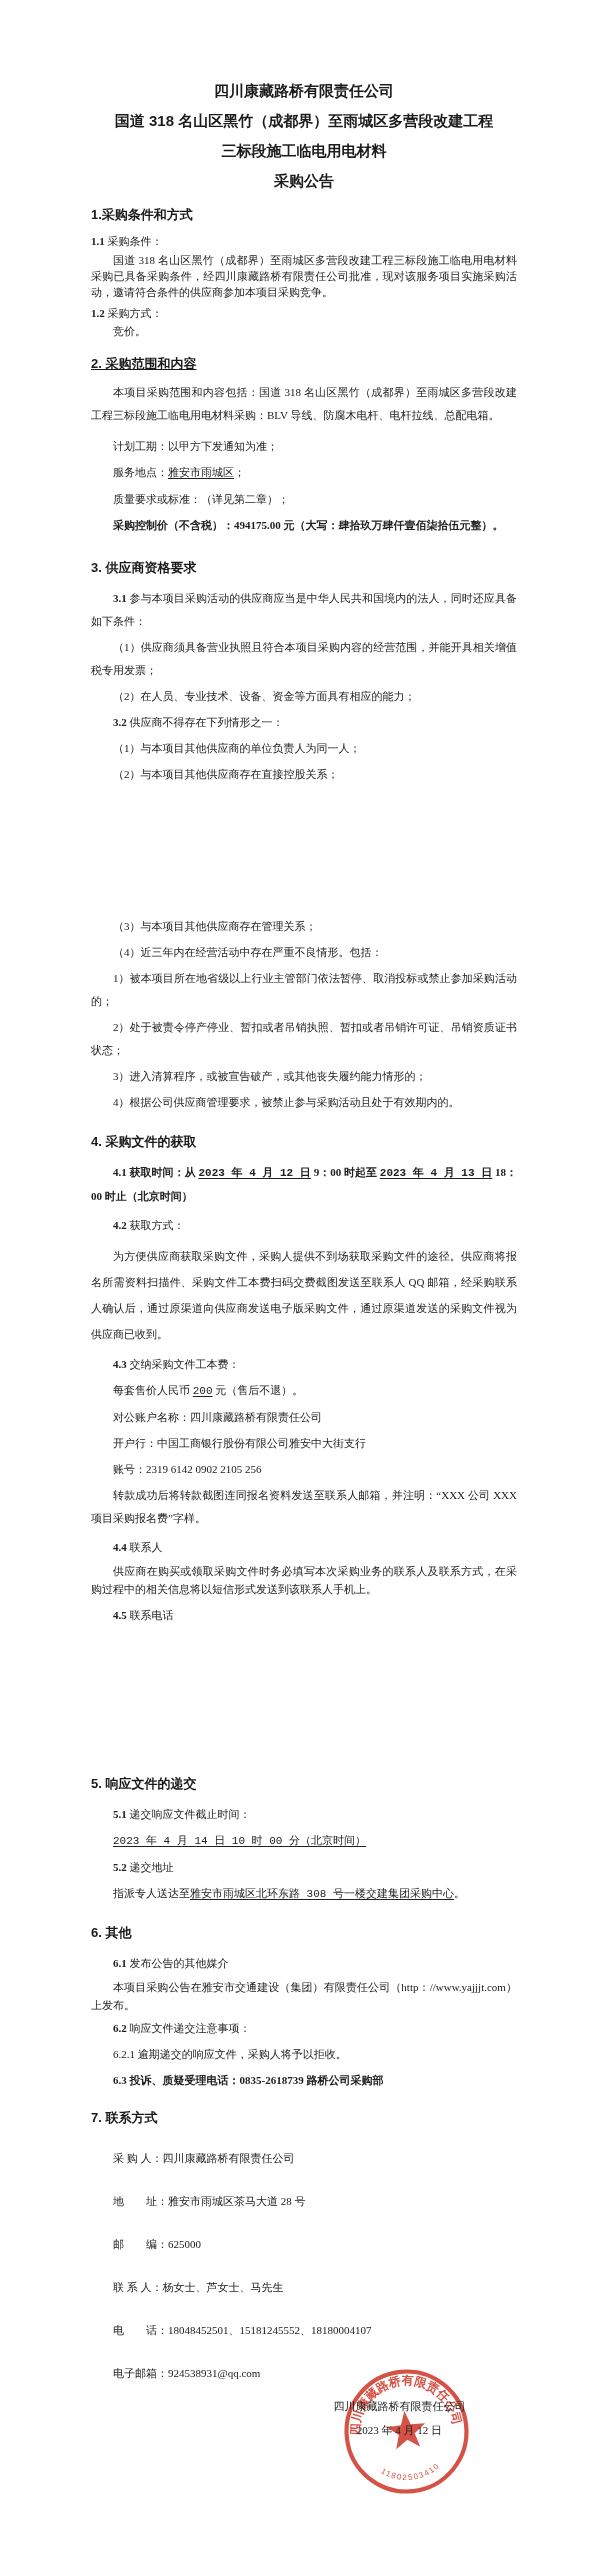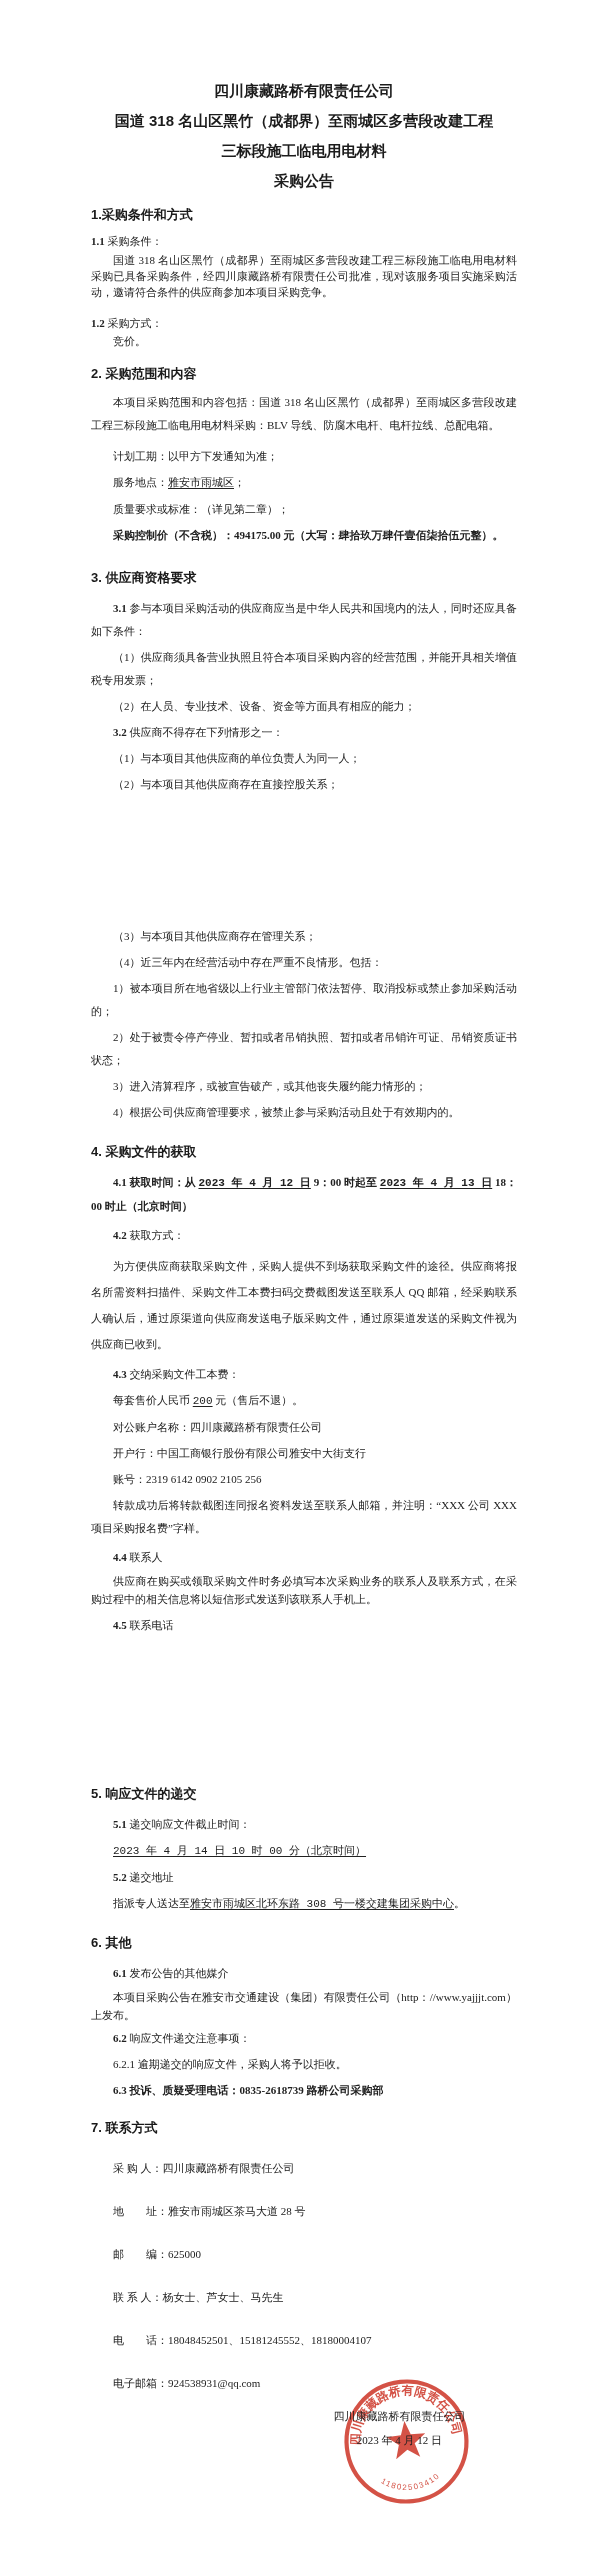--- a/index.html
+++ b/index.html
@@ -27,35 +27,35 @@
   
   .sec{
     font-family:"Liberation Sans","DejaVu Sans",sans-serif;
     font-weight:700;
     font-size:13px;
     line-height:21px;
     color:#1a1a1a;
     margin:0;
   }
   .sec.s1{margin-top:7.6px;}
-  .sec.s2{margin-top:13.7px;}
+  .sec.s2{margin-top:13.7px;text-decoration:underline;}
   .sec.s3{margin-top:20px;}
   .sec.s4{margin-top:16.7px;}
   .sec.s5{margin-top:0;}
   .sec.s6{margin-top:16.7px;}
   .sec.s7{margin-top:15px;}
   
   .ln{line-height:23px;margin:3px 0 0;text-align:justify;}
   .ln.first{margin-top:9px;}
   .ln.mt8{margin-top:6px;}
   .ln.mt10{margin-top:7.6px;}
   .ind{text-indent:2em;}
   .tight{line-height:16px;margin-top:1.5px;}
   .label1{line-height:18px;margin-top:7.6px;}
-  .label1.mt8{margin-top:14px;}
+  .label1.mt8{margin-top:4px;}
   .wide{line-height:26px;}
   .para24{line-height:18px;}
   .bold{font-weight:bold;}
   .lnum{font-weight:bold;}
   .u{text-decoration:underline;text-underline-offset:2.3px;font-family:Liberation Mono, monospace;}
   .gap-a{height:129px;}
   .gap-b{height:146px;}
   
   .contact-row{line-height:26px;text-indent:2em;margin-top:17px;}
   .contact-row:first-of-type{margin-top:9px;}

